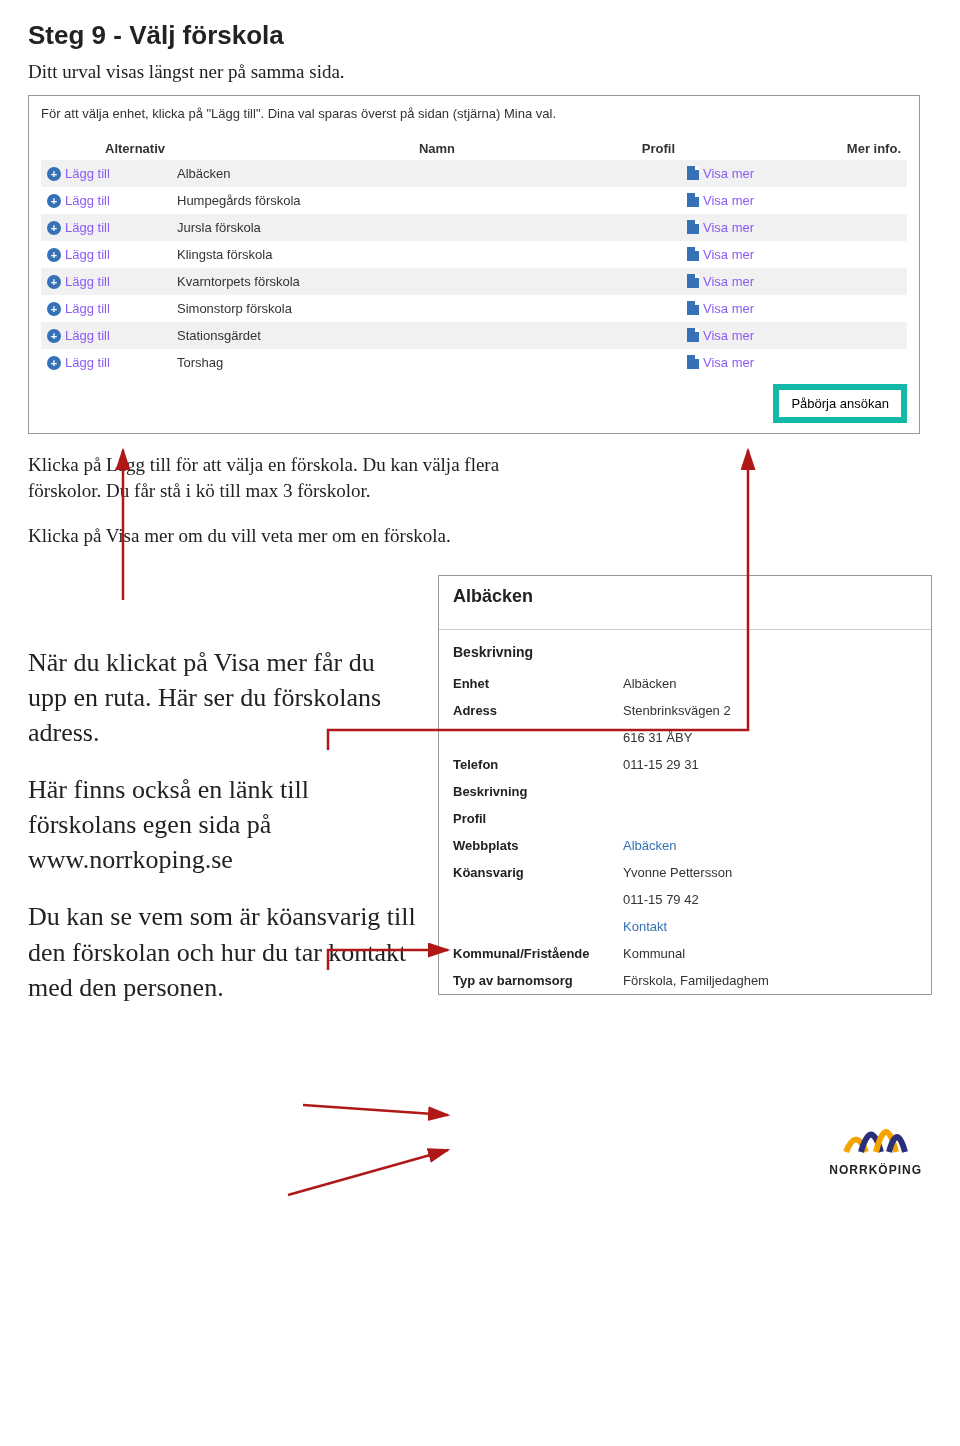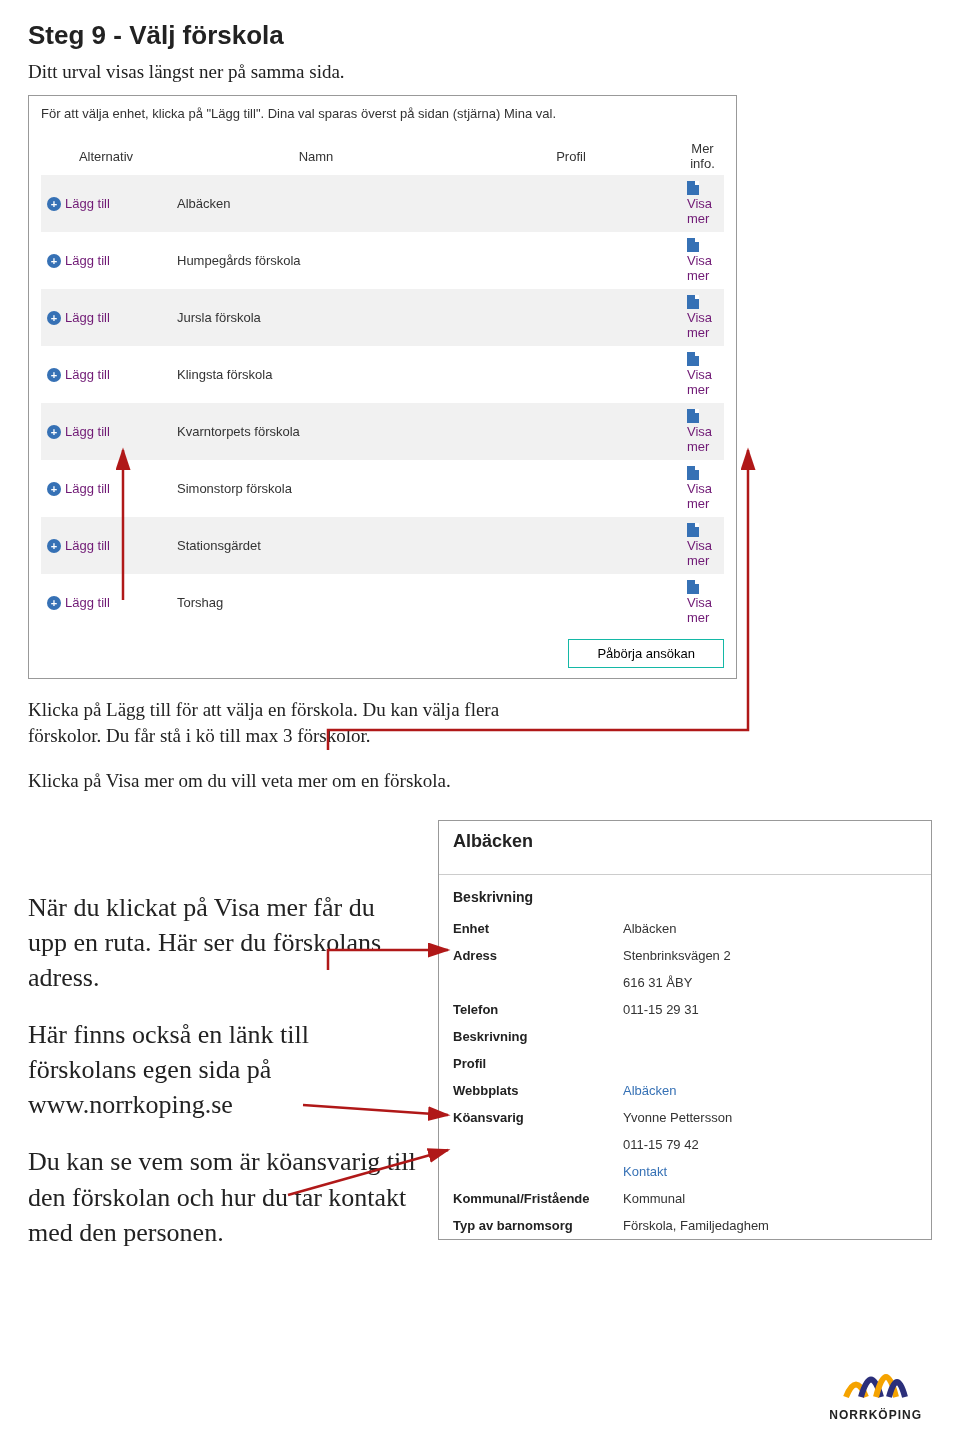--- a/index.html
+++ b/index.html
@@ -22,75 +22,75 @@
     margin: 0 0 12px 0;
   }
   
   .panel {
     border: 1px solid #999;
     background: #fff;
     font-family: Arial, Helvetica, sans-serif;
     font-size: 13px;
     color: #333;
     padding: 10px 12px;
-    width: 709px;
+    width: 892px;
     margin-bottom: 18px;
   }
   .panel .hdr {
     font-size: 13px;
     margin: 0 0 16px 0;
     color: #333;
   }
   .tbl {
     width: 100%;
     border-collapse: collapse;
   }
   .tbl th {
-    text-align: center;
-    font-weight: normal;
+    text-align: right;
+    font-weight: bold;
     font-size: 13px;
     padding: 4px 6px;
   }
   .tbl td {
     padding: 6px 6px;
     font-size: 13px;
   }
   .tbl tr.row-alt { background: #f1f1f1; }
   .plus {
     display: inline-block;
     width: 14px; height: 14px;
     background: #3671b5;
     color: #fff;
     border-radius: 7px;
     text-align: center;
     line-height: 14px;
     font-size: 11px;
     font-weight: bold;
     margin-right: 4px;
   }
-  .linkblue { color: #701a75; }
+  .linkblue { color: #8b5cf6; }
   .doc-icon {
     display: inline-block;
     width: 12px; height: 14px;
     background: #3671b5;
     margin-right: 4px;
     vertical-align: -2px;
     position: relative;
   }
   .doc-icon::after {
     content: "";
     position: absolute;
     top: 0; right: 0;
     width: 4px; height: 4px;
     background: #fff;
   }
   .btn {
-    border: 1px solid #14b8a6;
-    background: #fff;
-    padding: 6px 28px;
+    border: 6px solid #14b8a6;
+    background: #fff;
+    padding: 6px 12px;
     font-size: 13px;
     float: right;
     margin-top: 8px;
     cursor: pointer;
   }
   .clearfix::after { content: ""; display: table; clear: both; }
 
   
   .mid {
     position: relative;

